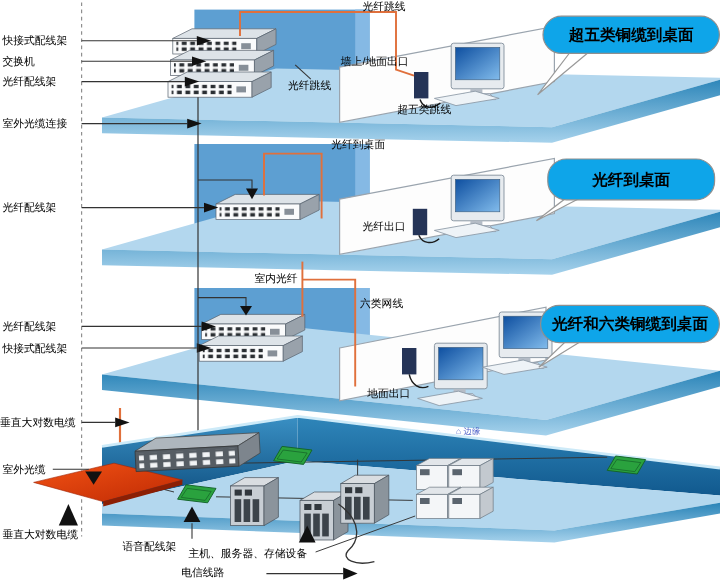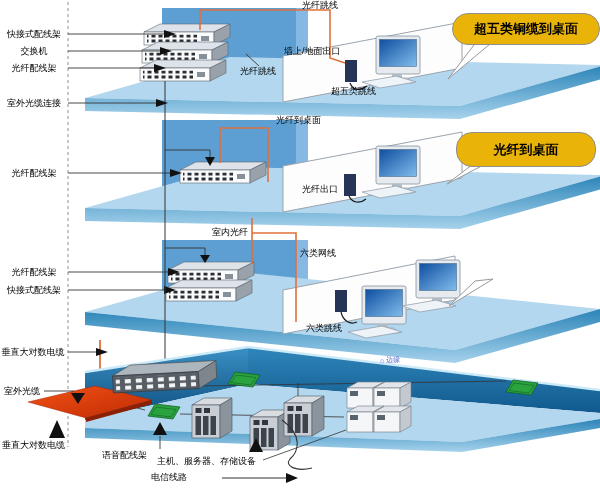--- a/index.html
+++ b/index.html
@@ -1,21 +1,21 @@
 <!DOCTYPE html>
 <html><head>
 <meta charset="utf-8">
 <style>
   html,body{margin:0;padding:0;background:#fff;}
   #stage{position:relative;width:600px;height:490px;background:#fff;overflow:hidden;
          font-family:"Liberation Sans","DejaVu Sans",sans-serif;}
   #art{position:absolute;left:0;top:0;}
   .lbl{position:absolute;font-size:9px;line-height:10px;color:#000;white-space:nowrap;}
-  .r{text-align:center;}
-  .callout{position:absolute;background:#eab308;border:1.4px solid #8f8f8f;border-radius:16px;
+  .r{text-align:left;}
+  .callout{position:absolute;background:#0ea5e9;border:1.4px solid #8f8f8f;border-radius:16px;
            display:flex;align-items:center;justify-content:center;
            font-weight:bold;font-size:13px;color:#000;white-space:nowrap;}
   .wm{position:absolute;font-size:7px;color:#5063c9;display:flex;gap:2px;align-items:center;}
   .wm .ic{font-size:7px;line-height:7px;}
 </style>
 </head>
 <body>
 
 <div id="stage">
 
@@ -233,26 +233,27 @@
 <div class="lbl" style="left:2px;top:440px">垂直大对数电缆</div>
 
 <div class="lbl" style="left:302px;top:0px">光纤跳线</div>
 <div class="lbl" style="left:240px;top:66px">光纤跳线</div>
 <div class="lbl" style="left:284px;top:46px">墙上/地面出口</div>
 <div class="lbl" style="left:331px;top:86px">超五类跳线</div>
 <div class="lbl" style="left:276px;top:115px">光纤到桌面</div>
 <div class="lbl" style="left:302px;top:184px">光纤出口</div>
 <div class="lbl" style="left:212px;top:227px">室内光纤</div>
 <div class="lbl" style="left:300px;top:248px">六类网线</div>
-<div class="lbl" style="left:306px;top:323px">六类跳线</div>
+<div class="lbl" style="left:306px;top:323px">地面出口</div>
 <div class="lbl" style="left:102px;top:450px">语音配线架</div>
 <div class="lbl" style="left:157px;top:456px">主机、服务器、存储设备</div>
 <div class="lbl" style="left:151px;top:472px">电信线路</div>
 
 <div class="callout" style="left:452px;top:13px;width:146px;height:30px">超五类铜缆到桌面</div>
 <div class="callout" style="left:456px;top:132px;width:138px;height:33px">光纤到桌面</div>
+<div class="callout" style="left:450px;top:254px;width:148px;height:30px">光纤和六类铜缆到桌面</div>
 
 <div class="wm" style="left:380px;top:355px">
   <span class="ic">⌂</span>
   <span>边缘</span>
 </div>
 
 </div>
 
 </body></html>

